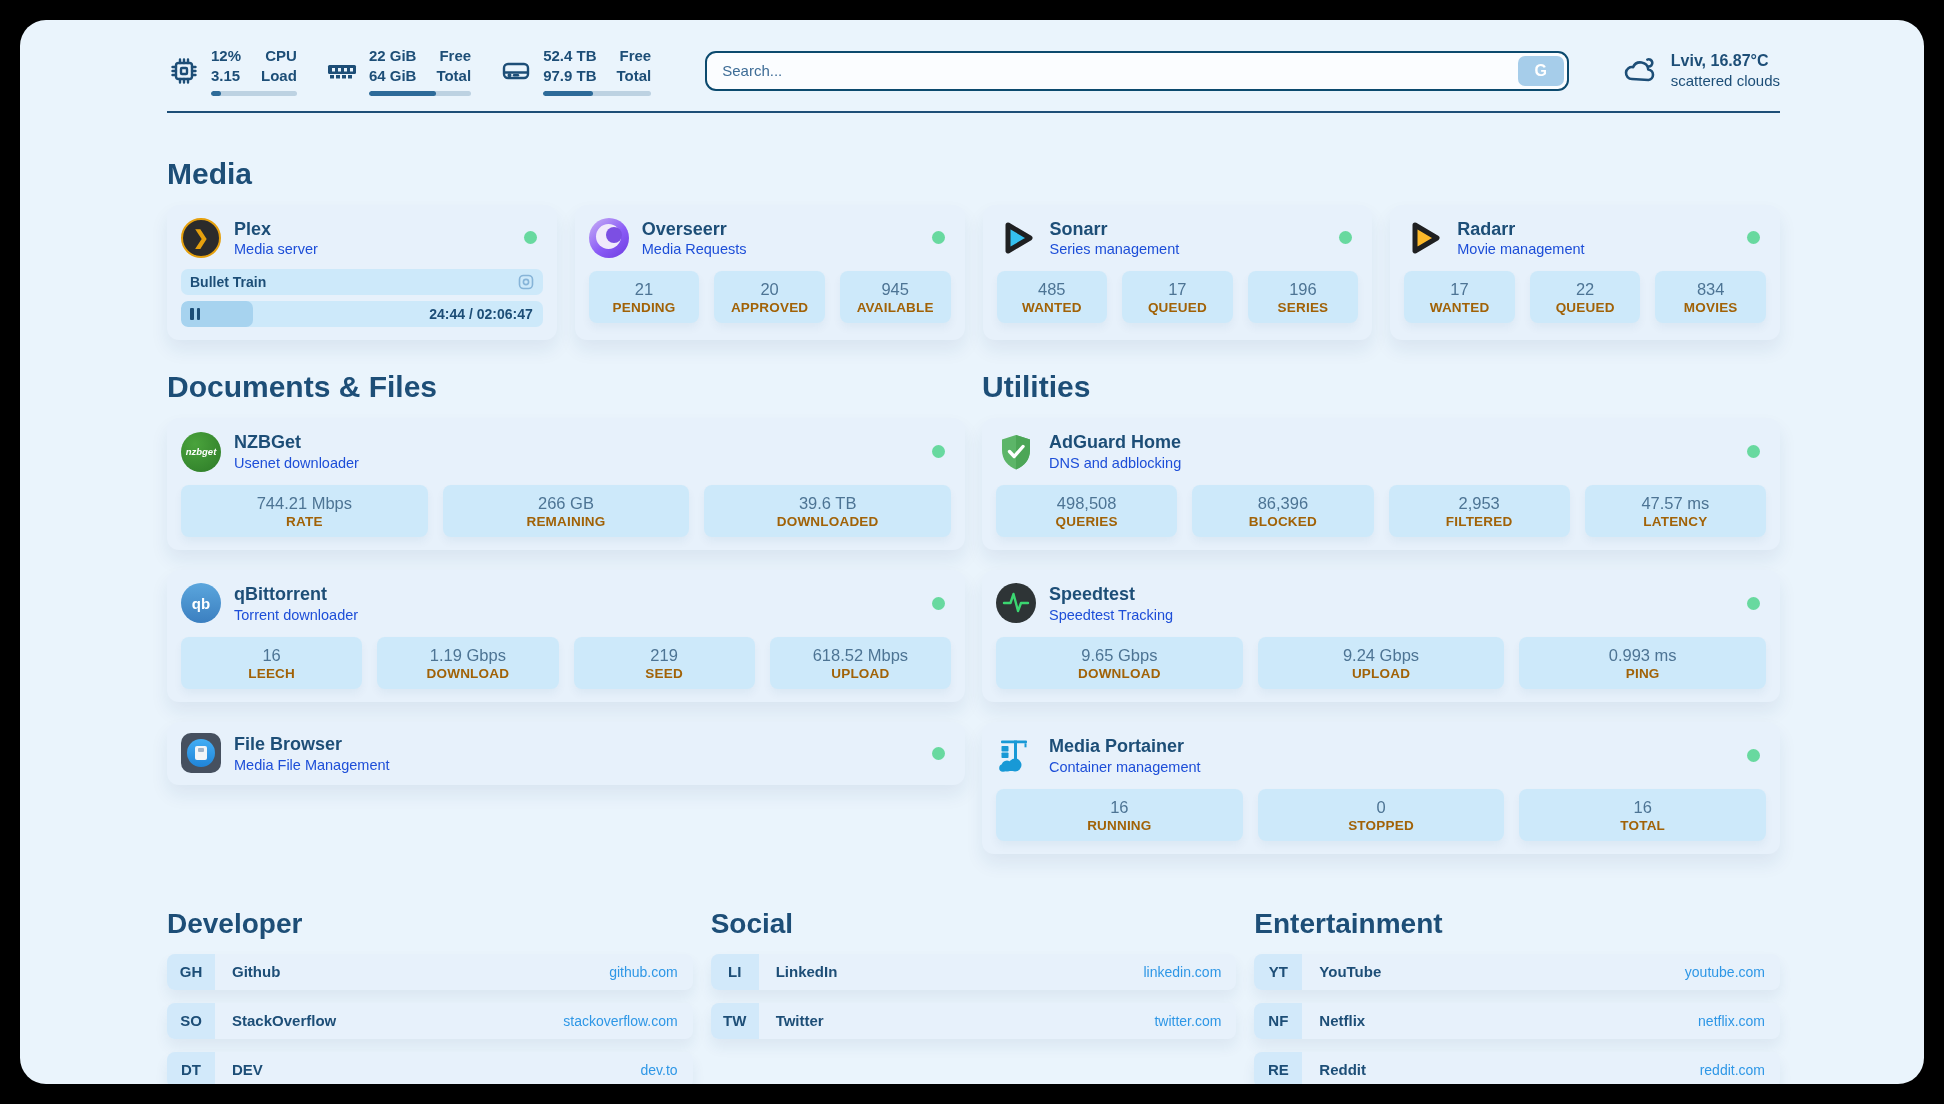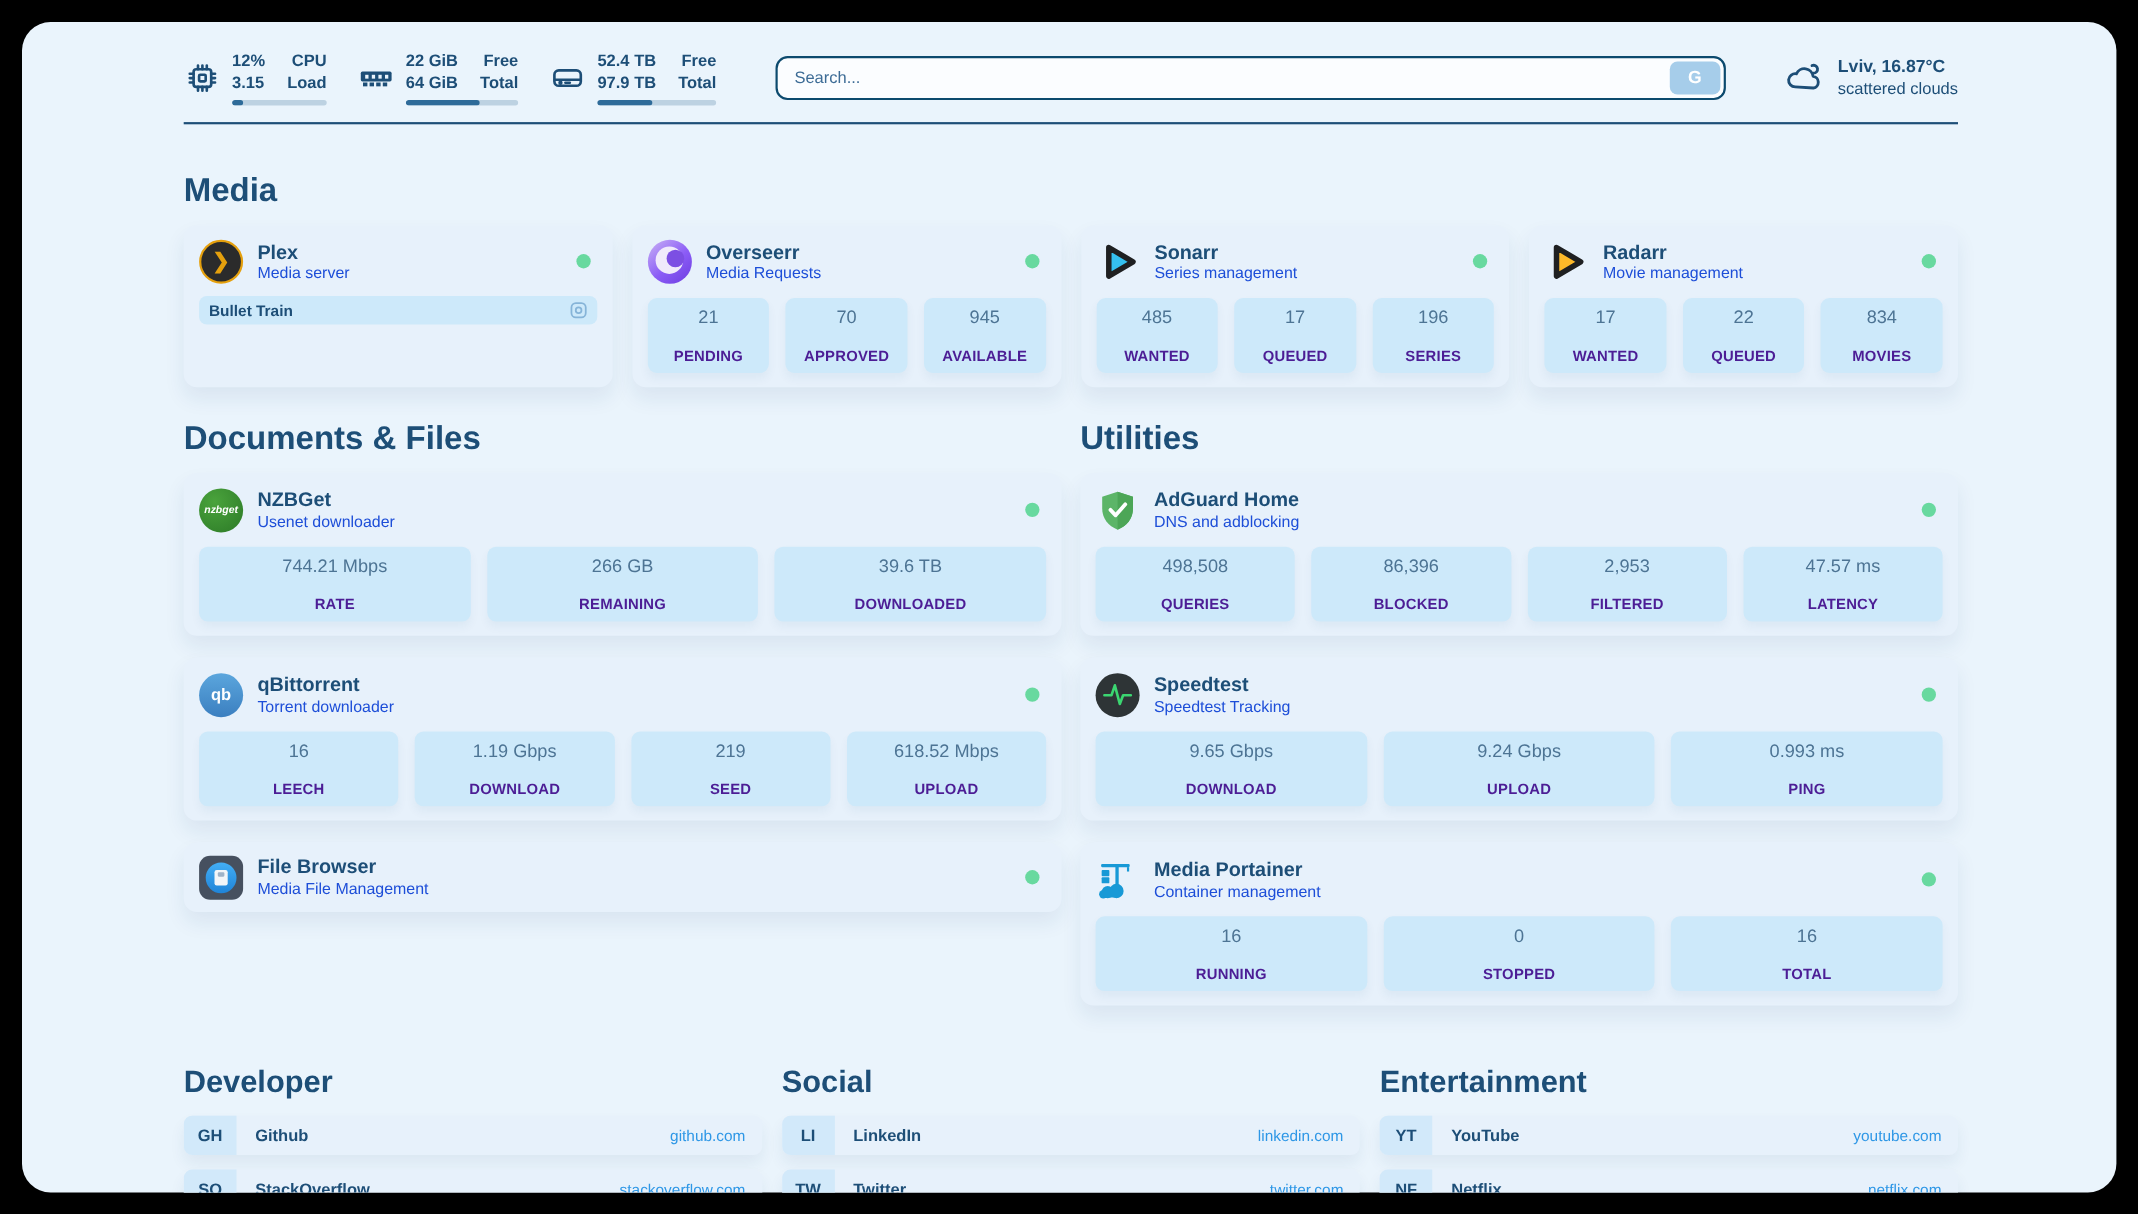--- a/index.html
+++ b/index.html
@@ -45,21 +45,21 @@
   .app-icon{width:40px;height:40px;flex:0 0 auto;position:relative;}
   .titles{display:flex;flex-direction:column;line-height:1.25;}
   .app-title{font-size:18px;font-weight:700;color:#1d4e77;}
   .app-sub{font-size:14.5px;color:#1d4ed8;}
   .status-dot{margin-left:auto;margin-right:6px;width:13px;height:13px;border-radius:50%;background:#68d99f;flex:0 0 auto;}
 
   .stats-row{display:grid;grid-auto-flow:column;grid-auto-columns:1fr;gap:15px;margin-top:13px;}
   .stat-box{background:#cde9fa;border-radius:8px;text-align:center;padding:7px 4px 8px;
         box-shadow:0 5px 9px rgba(25,70,115,0.05);}
   .stat-value{font-size:16.5px;color:#4d7494;line-height:1.35;}
-  .stat-label{font-size:13.5px;font-weight:700;color:#4c1d95;letter-spacing:.2px;margin-top:16px;}
+  .stat-label{font-size:13.5px;font-weight:700;color:#a16207;letter-spacing:.2px;}
 
   
   .media-row{margin-top:11px;height:26px;background:#cde9fa;border-radius:7px;display:flex;align-items:center;
         padding:0 9px;}
   .media-row-title{font-size:14px;font-weight:600;color:#1d4e77;}
   .cast-icon{margin-left:auto;width:16px;height:16px;color:#86b4d8;}
   .progress-row{position:relative;margin-top:6px;height:26px;background:#cde9fa;border-radius:7px;overflow:hidden;}
   .progress-fill{position:absolute;left:0;top:0;bottom:0;background:#a7d3ef;border-radius:7px;}
   .pause-icon{position:absolute;left:9px;top:7px;display:flex;gap:3px;}
   .pause-icon span{width:3.5px;height:12px;background:#1d4e77;border-radius:1px;}
@@ -227,41 +227,49 @@
           </div>
           <span class="status-dot"></span>
         </div>
         <div class="media-row">
           <span class="media-row-title">Bullet Train</span>
           <svg class="cast-icon" viewBox="0 0 16 16">
             <rect x="1.5" y="1.5" width="13" height="13" rx="4" fill="none" stroke="currentColor" stroke-width="1.6"></rect>
             <circle cx="8" cy="8" r="2.6" fill="none" stroke="currentColor" stroke-width="1.6"></circle>
           </svg>
         </div>
+        <div class="progress-row">
+          <div class="progress-fill" style="width: 20%;"></div>
+          <div class="pause-icon">
+                <span></span>
+                <span></span>
+              </div>
+          <div class="progress-time">24:44 / 02:06:47</div>
+        </div>
       </div>
 
       <div class="card">
         <div class="card-head">
           <div class="app-icon icon-circle overseerr-bg">
             <span class="overseerr-eye"></span>
             <span class="overseerr-pupil"></span>
           </div>
           <div class="titles">
             <span class="app-title">Overseerr</span>
             <span class="app-sub">Media Requests</span>
           </div>
           <span class="status-dot"></span>
         </div>
         <div class="stats-row">
           <div class="stat-box">
             <div class="stat-value">21</div>
             <div class="stat-label">PENDING</div>
           </div>
           <div class="stat-box">
-            <div class="stat-value">70</div>
+            <div class="stat-value">20</div>
             <div class="stat-label">APPROVED</div>
           </div>
           <div class="stat-box">
             <div class="stat-value">945</div>
             <div class="stat-label">AVAILABLE</div>
           </div>
         </div>
       </div>
 
       <div class="card">

